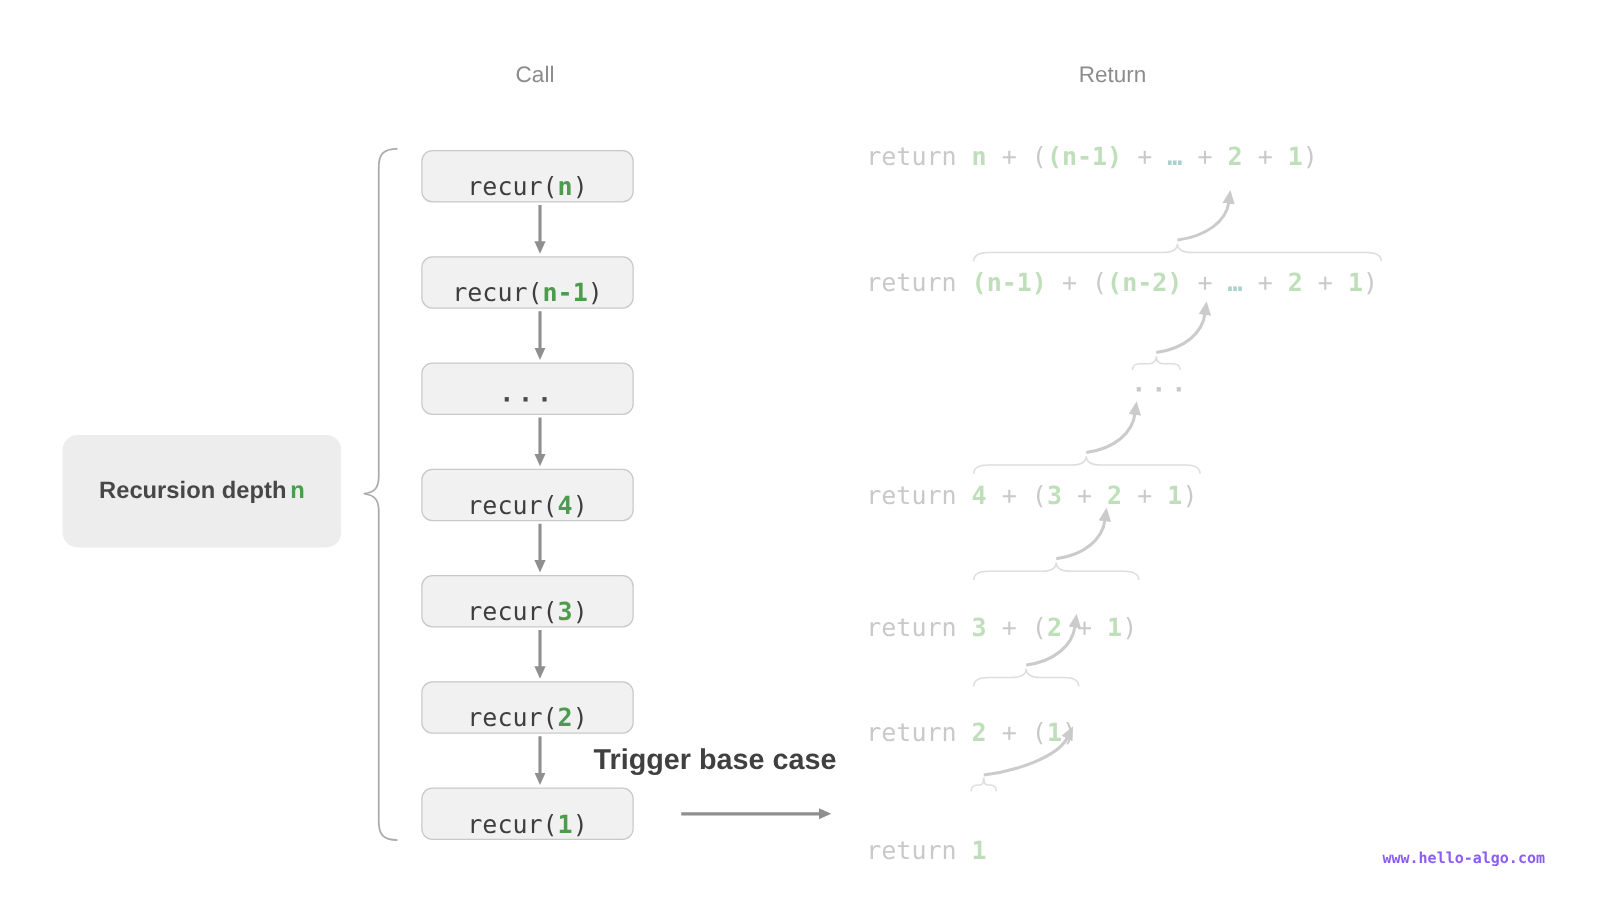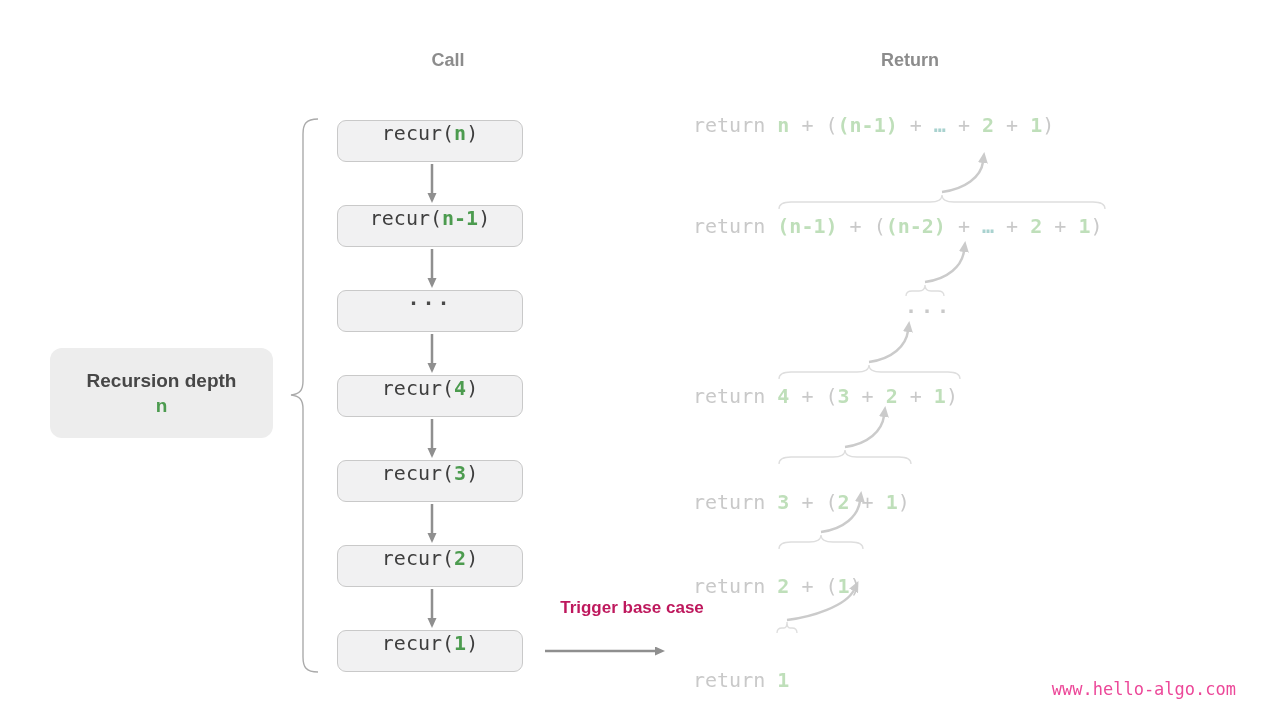--- a/index.html
+++ b/index.html
@@ -4,61 +4,61 @@
 <style>
   html,body{margin:0;padding:0;}
   body{
     width:1280px;height:720px;position:relative;background:#ffffff;
     font-family:"Liberation Sans", sans-serif;overflow:hidden;
   }
   svg.connectors{position:absolute;left:0;top:0;pointer-events:none;}
 
   .hdr{
     position:absolute;transform:translate(-50%,-50%);
-    font-weight:bold;font-size:18px;color:#8c8c8c;white-space:nowrap;margin-left:20px;
+    font-weight:normal;font-size:18px;color:#8c8c8c;white-space:nowrap;
   }
   .hdr-call{left:428px;top:60px;}
   .hdr-return{left:890px;top:60px;}
 
   .call-box{
-    position:absolute;left:337px;width:186px;height:42px;box-sizing:border-box;
+    position:absolute;left:337px;width:170px;height:42px;box-sizing:border-box;
     background:#f1f1f2;border:1.5px solid #c9c9c9;border-radius:9px;
-    display:flex;align-items:flex-start;justify-content:center;
+    display:flex;align-items:flex-end;justify-content:center;
     font-family:"DejaVu Sans Mono", monospace;font-size:20px;color:#3e3e3e;
     white-space:pre;
   }
   .call-box--dots{letter-spacing:3px;font-weight:bold;color:#4a4a4a;}
   .c-arg{color:#4c9b4f;font-weight:bold;}
 
   .ret-row{
     position:absolute;left:693px;transform:translateY(-50%);
     font-family:"DejaVu Sans Mono", monospace;font-size:20px;
     white-space:pre;color:#c7c7c7;
   }
   .ret-row--dots{left:905px;letter-spacing:4px;font-weight:bold;color:#cfcfcf;}
   .r-dim{color:#c9c9c9;}
   .r-num{color:#bfdfba;font-weight:bold;}
   .r-dots{color:#a9d2cf;font-weight:bold;}
 
   .depth-label{
     position:absolute;left:50px;top:348px;width:223px;height:90px;
     background:#ededed;border-radius:12px;
-    display:flex;flex-direction:column;align-items:center;justify-content:center;gap:3px;
+    display:flex;align-items:center;justify-content:center;gap:3px;
   }
   .depth-label .t{font-weight:bold;font-size:19px;color:#474747;}
   .depth-label .v{font-weight:bold;font-size:19px;color:#4c9b4f;}
 
   .trigger{
-    position:absolute;left:632px;top:608px;transform:translate(-50%,-50%);
-    font-weight:bold;font-size:17px;color:#be185d;white-space:nowrap;
+    position:absolute;left:572px;top:608px;transform:translate(-50%,-50%);
+    font-weight:bold;font-size:23px;color:#404040;white-space:nowrap;
   }
 
   .watermark{
     position:absolute;right:44px;top:679px;
-    font-family:"DejaVu Sans Mono", monospace;font-size:17px;color:#ec4899;
+    font-family:"DejaVu Sans Mono", monospace;font-size:12px;color:#8b5cf6;font-weight:bold;
   }
 </style>
 </head>
 <body>
 
 <svg class="connectors" width="1280" height="720" viewBox="0 0 1280 720">
   <defs>
     <marker id="ah-gray" markerUnits="userSpaceOnUse" markerWidth="11" markerHeight="11" refX="1" refY="4.5" orient="auto">
       <path d="M0,0 L10,4.5 L0,9 Z" fill="#8f8f8f"></path>
     </marker>

